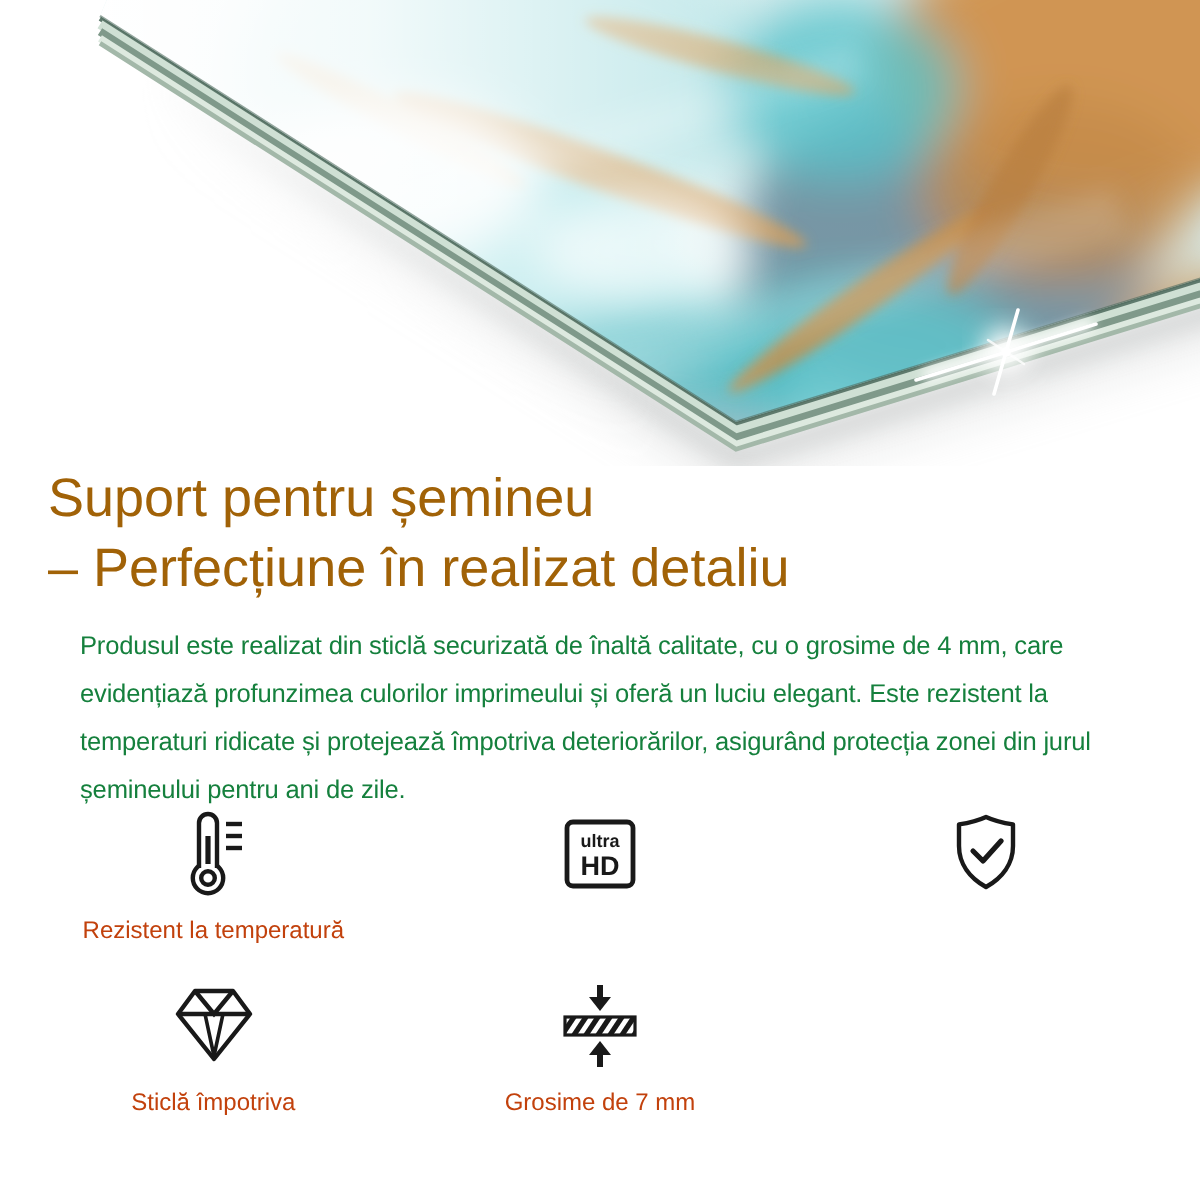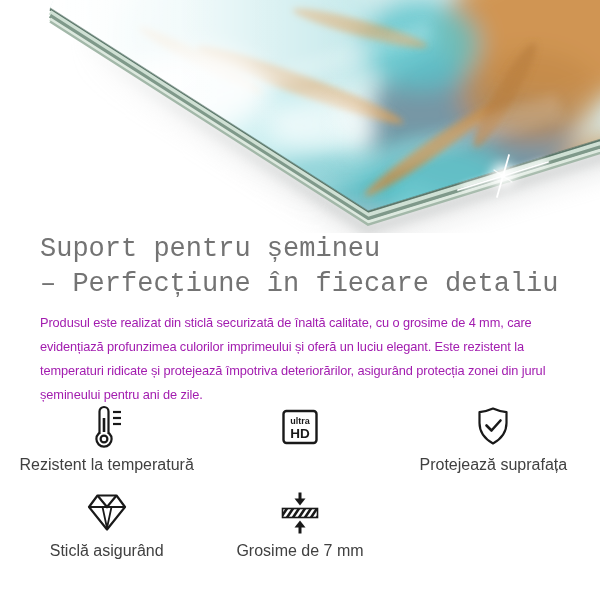--- a/index.html
+++ b/index.html
@@ -1,30 +1,30 @@
 <!DOCTYPE html>
 <html lang="ro"><head>
 <meta charset="utf-8">
 <style>
   html,body{margin:0;padding:0;background:#ffffff;}
   .page{position:relative;width:600px;height:600px;background:#ffffff;overflow:hidden;
         font-family:"Liberation Sans",sans-serif;color:#3f3f3f;}
   .hero{position:absolute;top:0;left:0;width:600px;height:233px;}
   .hero svg{display:block;}
-  .headline{position:absolute;top:232px;left:40px;margin:0;
-            font-family:Liberation Mono, monospace;font-weight:400;
-            font-size:27px;line-height:35px;color:#737373;}
+  .headline{position:absolute;top:232px;left:24px;margin:0;
+            font-family:Liberation Sans, sans-serif;font-weight:400;
+            font-size:27px;line-height:35px;color:#a16207;}
   .headline span{display:block;}
   .description{position:absolute;top:311px;left:40px;width:543px;margin:0;
-               font-size:12.8px;line-height:24px;letter-spacing:-0.1px;color:#a21caf;}
+               font-size:12.8px;line-height:24px;letter-spacing:-0.1px;color:#15803d;}
   .features{position:absolute;top:404px;left:10px;right:10px;
             display:grid;grid-template-columns:1fr 1fr 1fr;grid-row-gap:18px;}
   .feature{display:flex;flex-direction:column;align-items:center;justify-content:space-between;}
   .icon-box{height:46px;display:flex;align-items:center;justify-content:center;}
-  .feature-label{margin-top:8px;font-size:16px;line-height:14px;color:#404040;text-align:center;}
+  .feature-label{margin-top:8px;font-size:12px;line-height:14px;color:#c2410c;text-align:center;}
   .ic{stroke:#191919;fill:none;stroke-width:2.2;}
   .ic .fill{fill:#191919;stroke:none;}
   .ic text{stroke:none;fill:#191919;font-family:"Liberation Sans",sans-serif;font-weight:bold;}
 </style>
 </head>
 <body>
 
 <div class="page">
 
   <div class="hero">
@@ -119,21 +119,21 @@
           <line x1="497" y1="197" x2="509" y2="155" stroke-width="1.8"></line>
           <line x1="494" y1="170" x2="512" y2="182" stroke-width="1.2" opacity="0.8"></line>
         </g>
         <circle cx="503" cy="176" r="2.4" fill="#ffffff"></circle>
       </g>
     </svg>
   </div>
 
   <h1 class="headline">
     <span>Suport pentru șemineu</span>
-    <span>– Perfecțiune în fiecare detaliu</span>
+    <span>– Perfecțiune în realizat detaliu</span>
   </h1>
 
   <p class="description">Produsul este realizat din sticlă securizată de înaltă calitate, cu o grosime de 4 mm, care evidențiază profunzimea culorilor imprimeului și oferă un luciu elegant. Este rezistent la temperaturi ridicate și protejează împotriva deteriorărilor, asigurând protecția zonei din jurul șemineului pentru ani de zile.</p>
 
   <div class="features">
 
     <div class="feature">
       <div class="icon-box">
         <svg class="ic" width="46" height="46" viewBox="0 0 46 46">
           <circle cx="20" cy="35" r="7.6"></circle>
@@ -158,33 +158,32 @@
       </div>
     </div>
 
     <div class="feature">
       <div class="icon-box">
         <svg class="ic" width="46" height="46" viewBox="0 0 46 46">
           <path d="M23,4.5 C28,6.8 32.5,7.6 36.5,8.2 V19 C36.5,28 31,35 23,39.5 C15,35 9.5,28 9.5,19 V8.2 C13.5,7.6 18,6.8 23,4.5 Z" stroke-linejoin="round"></path>
           <polyline points="16.5,21.5 21.5,26.5 30.5,16.5" stroke-width="2.6" stroke-linecap="round" stroke-linejoin="round"></polyline>
         </svg>
       </div>
-      <div class="feature-label">Protejează suprafața</div>
     </div>
 
     <div class="feature">
       <div class="icon-box">
         <svg class="ic" width="46" height="46" viewBox="0 0 46 46">
           <path d="M5,17 L13.5,5.5 H32.5 L41,17 L23,39.5 Z" stroke-linejoin="round"></path>
           <line x1="5" y1="17" x2="41" y2="17"></line>
           <path d="M13.5,5.5 L23,17 L32.5,5.5"></path>
           <path d="M18.5,17 L23,38 M27.5,17 L23,38" stroke-width="1.8"></path>
         </svg>
       </div>
-      <div class="feature-label">Sticlă asigurând</div>
+      <div class="feature-label">Sticlă împotriva</div>
     </div>
 
 
     <div class="feature">
       <div class="icon-box">
         <svg class="ic" width="46" height="46" viewBox="0 0 46 46">
           <defs>
             <clipPath id="barClip">
                 <rect x="5.5" y="18.5" width="35" height="9"></rect>
               </clipPath>

